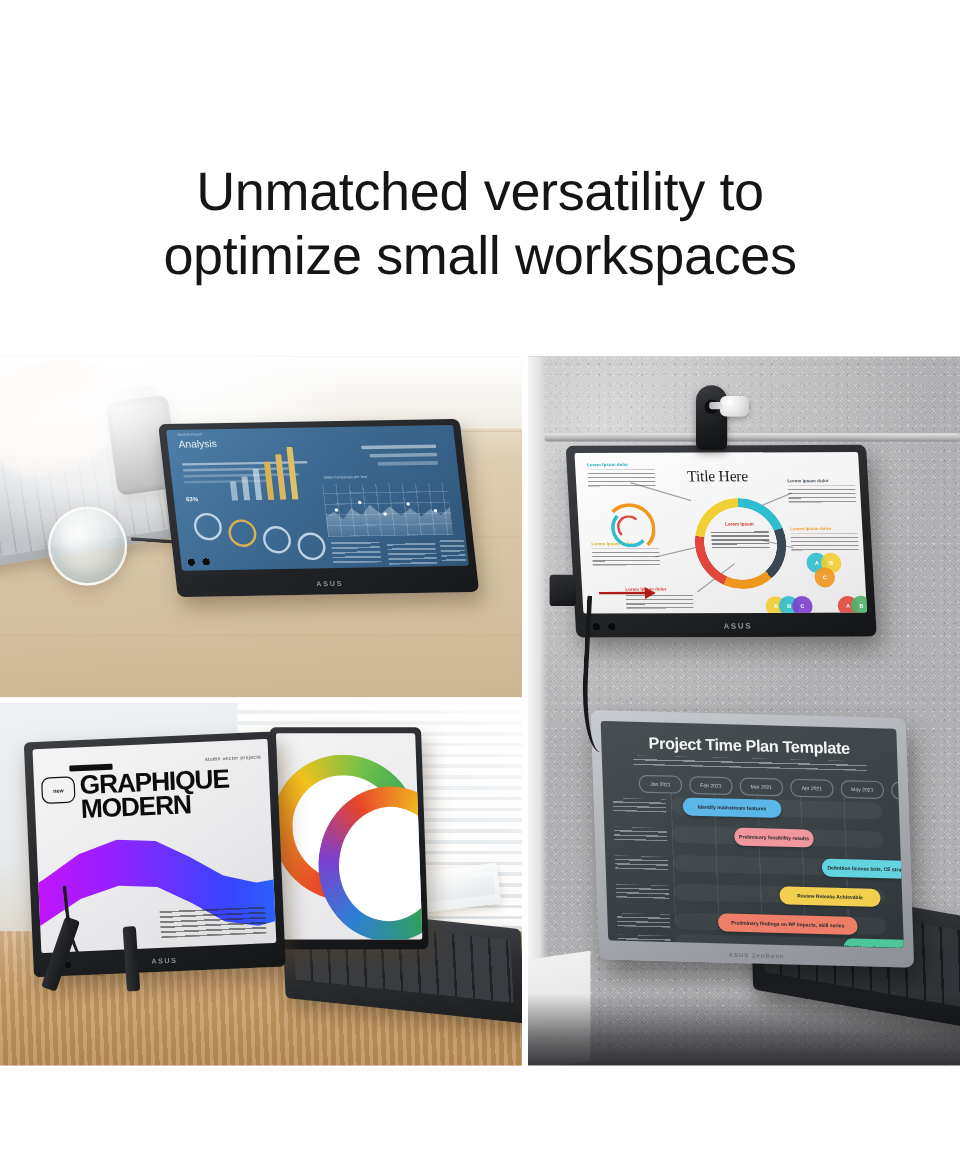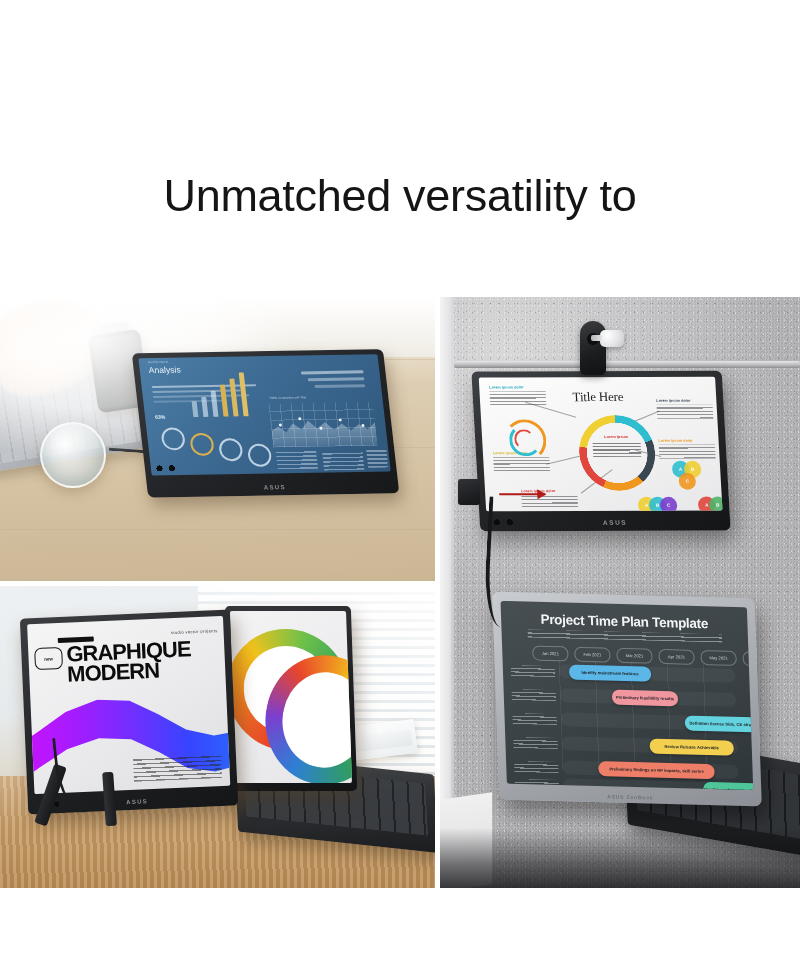--- a/index.html
+++ b/index.html
@@ -14,21 +14,21 @@
   
   .headline{
     position:absolute;left:0;top:133px;width:800px;
     text-align:center;
     color:#151515;
     font-size:45px;
     line-height:53px;
     font-weight:400;
     letter-spacing:-0.3px;
   }
-  .headline .ln{display:block;margin-top:36px;}
+  .headline .ln{display:block;}
 
   
   .gallery{
     position:absolute;left:0;top:297px;width:800px;height:591px;
   }
   .col-left{position:absolute;left:0;top:0;width:435px;height:591px;}
   .col-right{position:absolute;left:440px;top:0;width:360px;height:591px;}
 
   .panel{position:absolute;overflow:hidden;background:#dcdcdc;}
   .p-tl{left:0;top:0;width:435px;height:284px;}
@@ -528,20 +528,21 @@
     position:absolute;left:0;bottom:0;width:52px;height:92px;
     background:linear-gradient(180deg,#f0f0f1,#dcdcde);
     transform:skewY(-8deg);
   }
 </style>
 </head>
 <body>
 
 <div class="headline">
   <span class="ln">Unmatched versatility to</span>
+  <span class="ln">optimize small workspaces</span>
 </div>
 
 <div class="gallery">
 
   <div class="col-left">
 
     <div class="panel p-tl">
       <div class="desk-bg"></div>
       <div class="desk-wallband"></div>
       <div class="desk-woodline" style="top:62px"></div>

